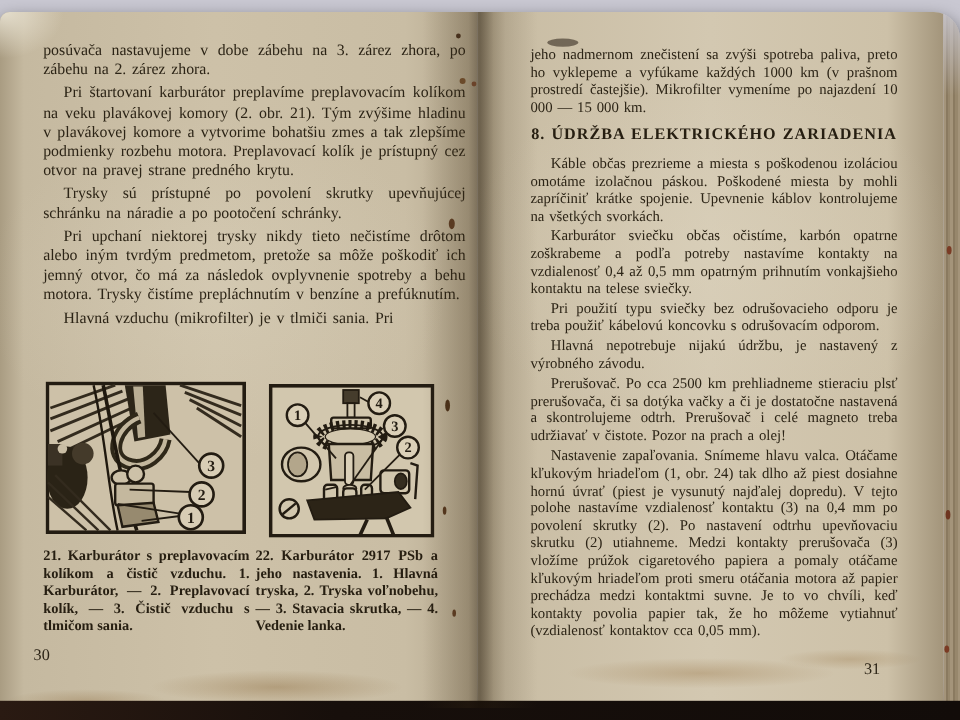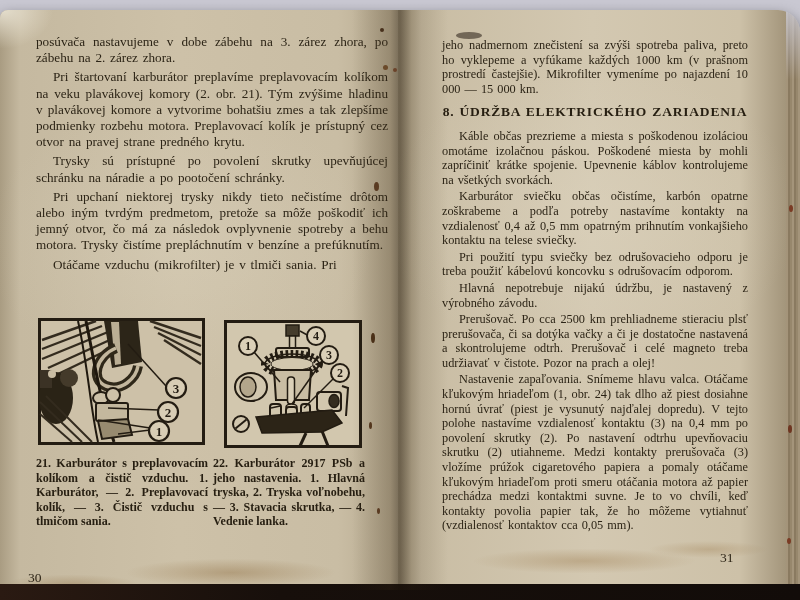--- a/index.html
+++ b/index.html
@@ -47,38 +47,38 @@
   h2.section{font-size:13.5px;font-weight:bold;letter-spacing:.8px;text-align:center;
      margin:9px 0 9px 0;color:#261e11;text-indent:0;}
   .figure{position:absolute;z-index:3;}
   .fig21{left:38px;top:308px;width:167px;height:127px;}
   .fig22{left:224px;top:310px;width:138px;height:128px;}
   .caption{position:absolute;z-index:3;font-weight:bold;font-size:12px;line-height:14.6px;
      text-align:justify;color:#261e11;}
   .cap21{left:36px;top:446px;width:172px;}
   .cap22{left:213px;top:446px;width:152px;}
   .pagenum{position:absolute;z-index:3;font-size:13.5px;color:#2c2416;}
-  .pn-left{left:28px;top:528px;margin-top:32px;}
+  .pn-left{left:28px;top:528px;}
   .pn-right{left:322px;top:540px;}
   svg text{font-family:"Liberation Serif","DejaVu Serif",serif;font-weight:600;}
 </style>
 </head>
 <body>
 
 <div class="photo">
 
   <div class="book">
 
     <div class="page page-left">
       <div class="text-col left-col">
         <p class="noindent"><span class="lead"></span><span>posúvača nastavujeme v dobe zábehu na 3. zárez zhora, po zábehu na 2. zárez zhora.</span></p>
         <p><span class="lead"></span><span>Pri štartovaní karburátor preplavíme preplavovacím kolíkom na veku plavákovej komory (2. obr. 21). Tým zvýšime hladinu v plavákovej komore a vytvorime bohatšiu zmes a tak zlepšíme podmienky rozbehu motora. Preplavovací kolík je prístupný cez otvor na pravej strane predného krytu.</span></p>
         <p><span class="lead"></span><span>Trysky sú prístupné po povolení skrutky upevňujúcej schránku na náradie a po pootočení schránky.</span></p>
         <p><span class="lead"></span><span>Pri upchaní niektorej trysky nikdy tieto nečistíme drôtom alebo iným tvrdým predmetom, pretože sa môže poškodiť ich jemný otvor, čo má za následok ovplyvnenie spotreby a behu motora. Trysky čistíme prepláchnutím v benzíne a prefúknutím.</span></p>
-        <p><span class="lead">Otáčame vzduchu</span><span> (mikrofilter) je v tlmiči sania. Pri</span></p>
+        <p><span class="lead">Hlavná vzduchu</span><span> (mikrofilter) je v tlmiči sania. Pri</span></p>
       </div>
 
       <div class="figure fig21">
         <svg width="167" height="127" viewBox="0 0 167 127">
           <rect x="1.5" y="1.5" width="164" height="124" fill="#cdc1a8" stroke="#231c12" stroke-width="3"></rect>
           <g stroke="#332b1e" stroke-width="2.4">
             <line x1="4" y1="22" x2="58" y2="3"></line>
               <line x1="4" y1="31" x2="64" y2="8"></line>
             <line x1="4" y1="41" x2="70" y2="14"></line>
               <line x1="10" y1="50" x2="74" y2="21"></line>

